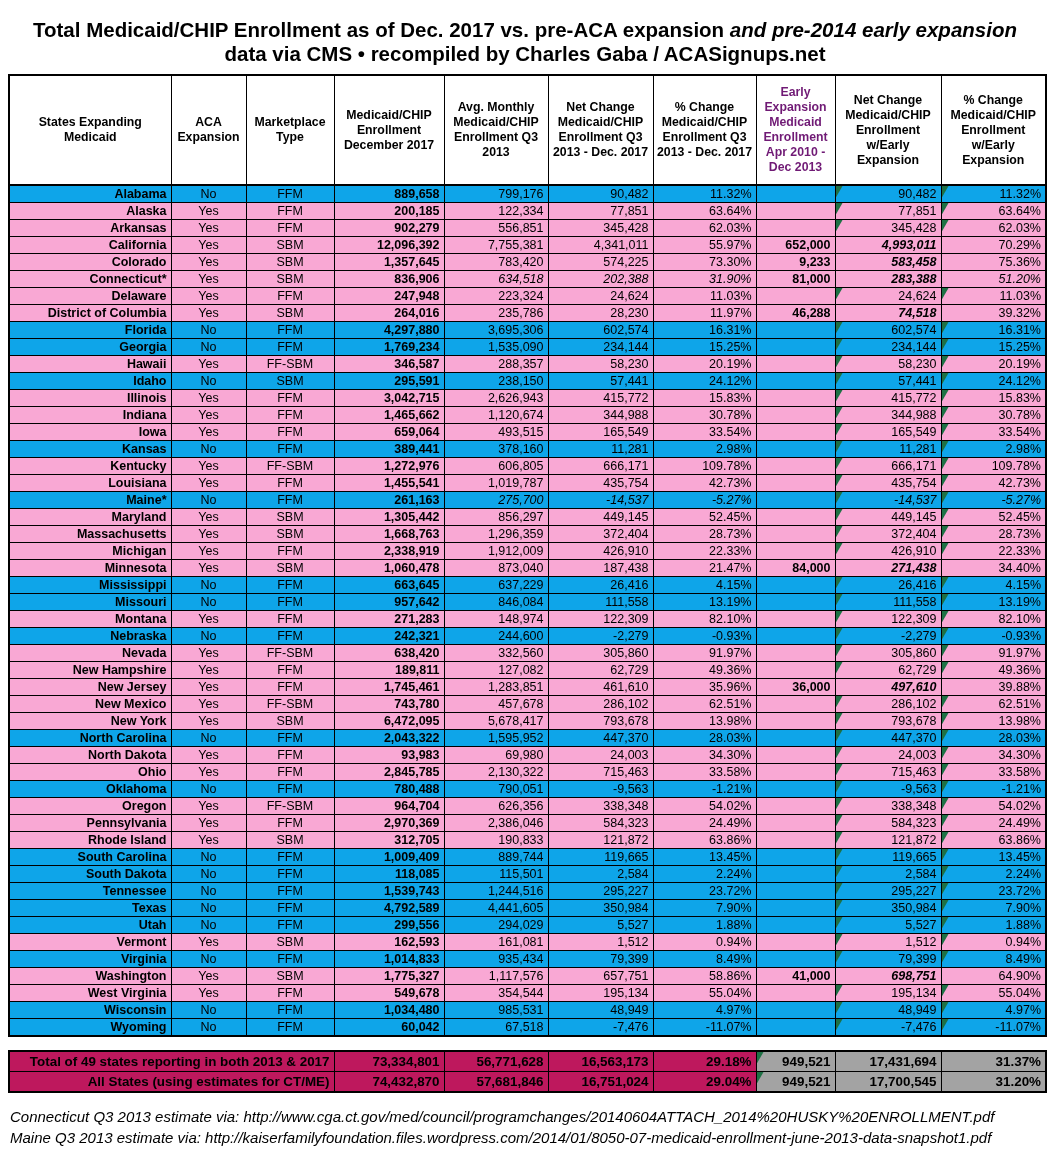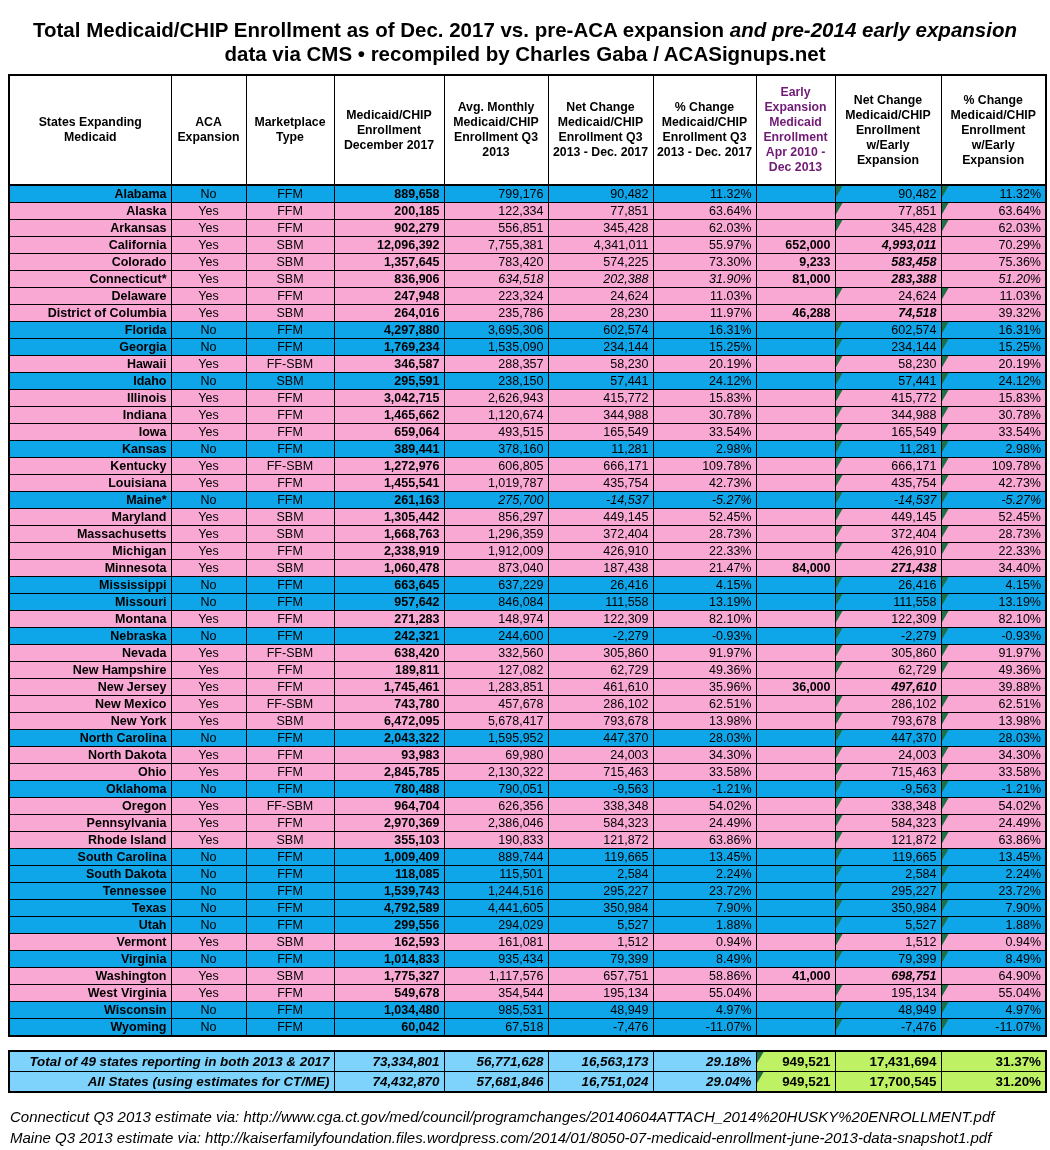--- a/index.html
+++ b/index.html
@@ -12,22 +12,22 @@
   .main th,.main td,.totals td{border:1px solid #000;overflow:hidden;padding:0 4px;}
   .main thead th{height:104px;border-bottom:2px solid #000;font-size:12.3px;line-height:15px;font-weight:bold;
                  text-align:center;vertical-align:middle;white-space:normal;padding:2px 2px;background:#fff;}
   .main tbody td{height:16px;font-size:12.5px;line-height:16px;white-space:nowrap;vertical-align:middle;}
   .totals{margin-top:13px;}
   .totals td{height:19px;font-size:13.4px;line-height:19px;font-weight:bold;white-space:nowrap;vertical-align:middle;}
   .pink{background:#0ea5e9;}
   .blue{background:#f9a8d4;}
   .yh{background:#FFFF99;}
   .redtxt{color:#701a75;}
-  .bright{background:#7dd3fc;font-style:italic;}
-  .pale{background:#bef264;}
+  .bright{background:#be185d;}
+  .pale{background:#a3a3a3;}
   .num{text-align:right;}
   .ctr{text-align:center;}
   .b{font-weight:bold;}
   .i{font-style:italic;margin-left:32px;}
   .bi{font-weight:bold;font-style:italic;margin-top:48px;}
   td.tri{position:relative;}
   td.tri::before{content:"";position:absolute;top:0;left:0;width:7px;height:12px;
                  background:#1E7145;clip-path:polygon(0 0,100% 0,0 100%);}
   .footnotes{margin:13px 0 0 10px;font-style:italic;font-size:15px;line-height:21px;}
 </style>
@@ -520,21 +520,21 @@
         <td class="num">584,323</td>
         <td class="num">24.49%</td>
         <td class="num b"></td>
         <td class="num tri">584,323</td>
         <td class="num tri">24.49%</td>
       </tr>
       <tr class="blue">
         <td class="num b">Rhode Island</td>
         <td class="ctr">Yes</td>
         <td class="ctr">SBM</td>
-        <td class="num b">355,103</td>
+        <td class="num b">312,705</td>
         <td class="num">190,833</td>
         <td class="num">121,872</td>
         <td class="num">63.86%</td>
         <td class="num b"></td>
         <td class="num tri">121,872</td>
         <td class="num tri">63.86%</td>
       </tr>
       <tr class="pink">
         <td class="num b">South Carolina</td>
         <td class="ctr">No</td>

